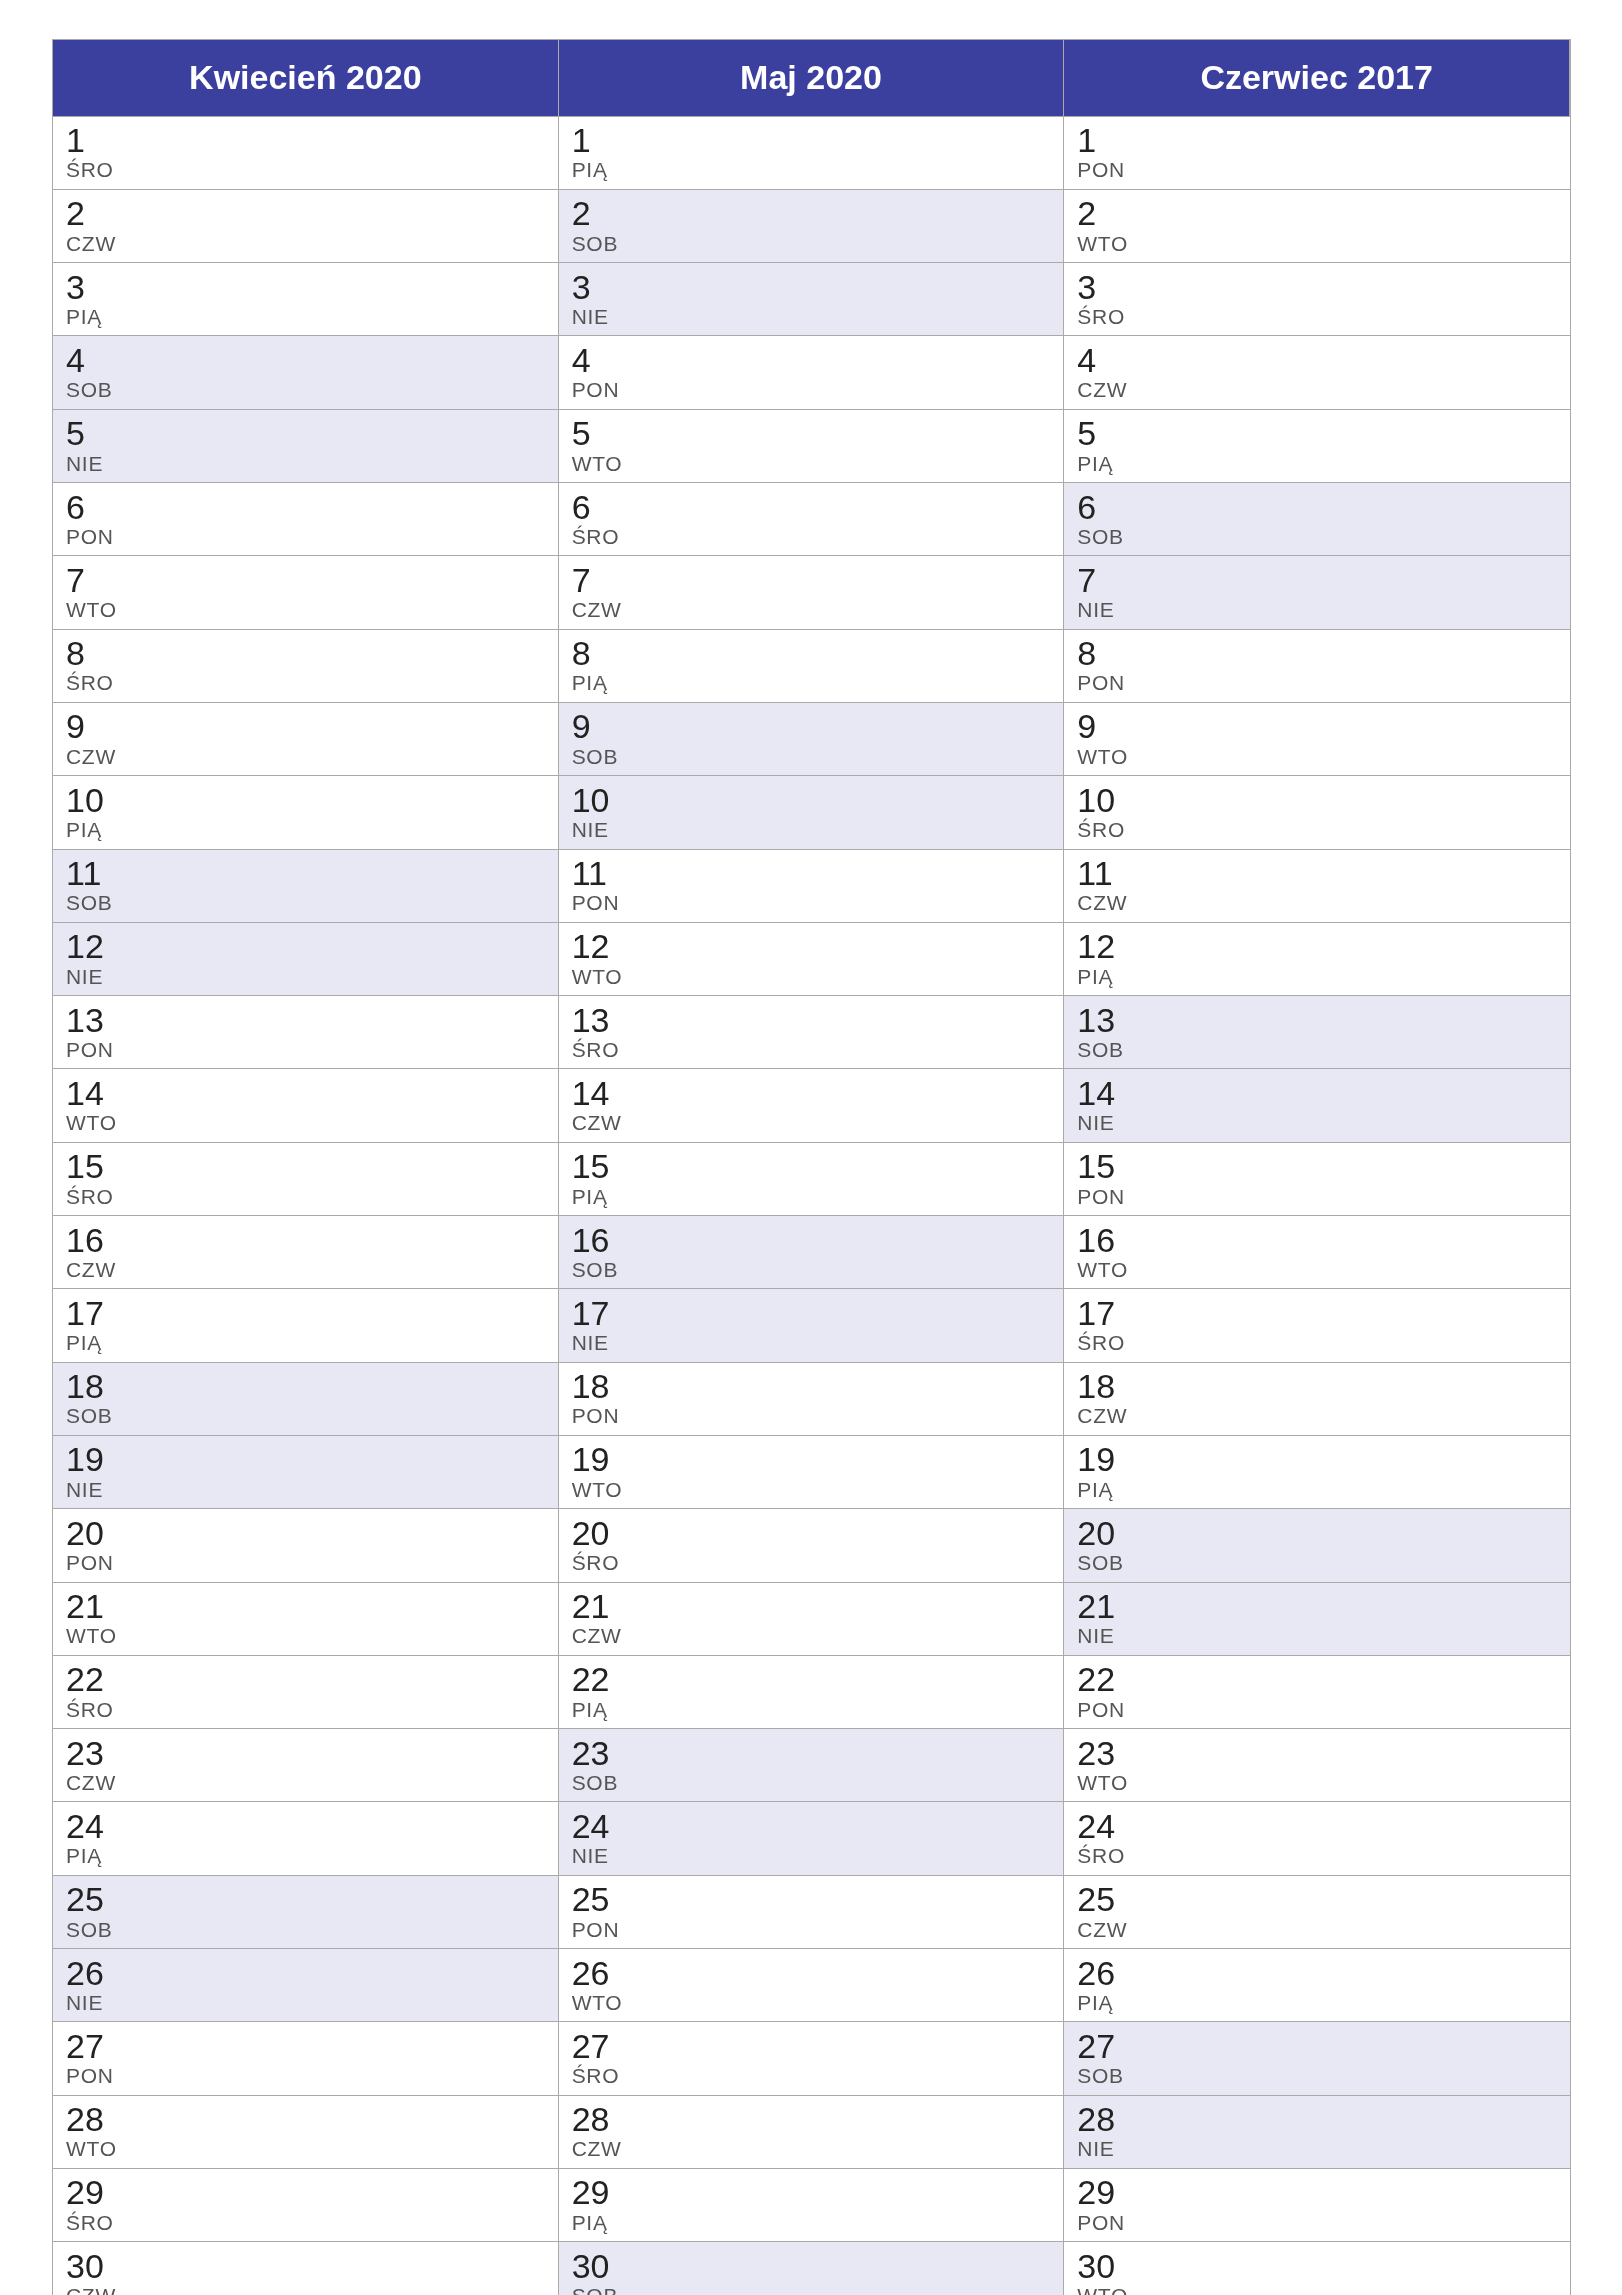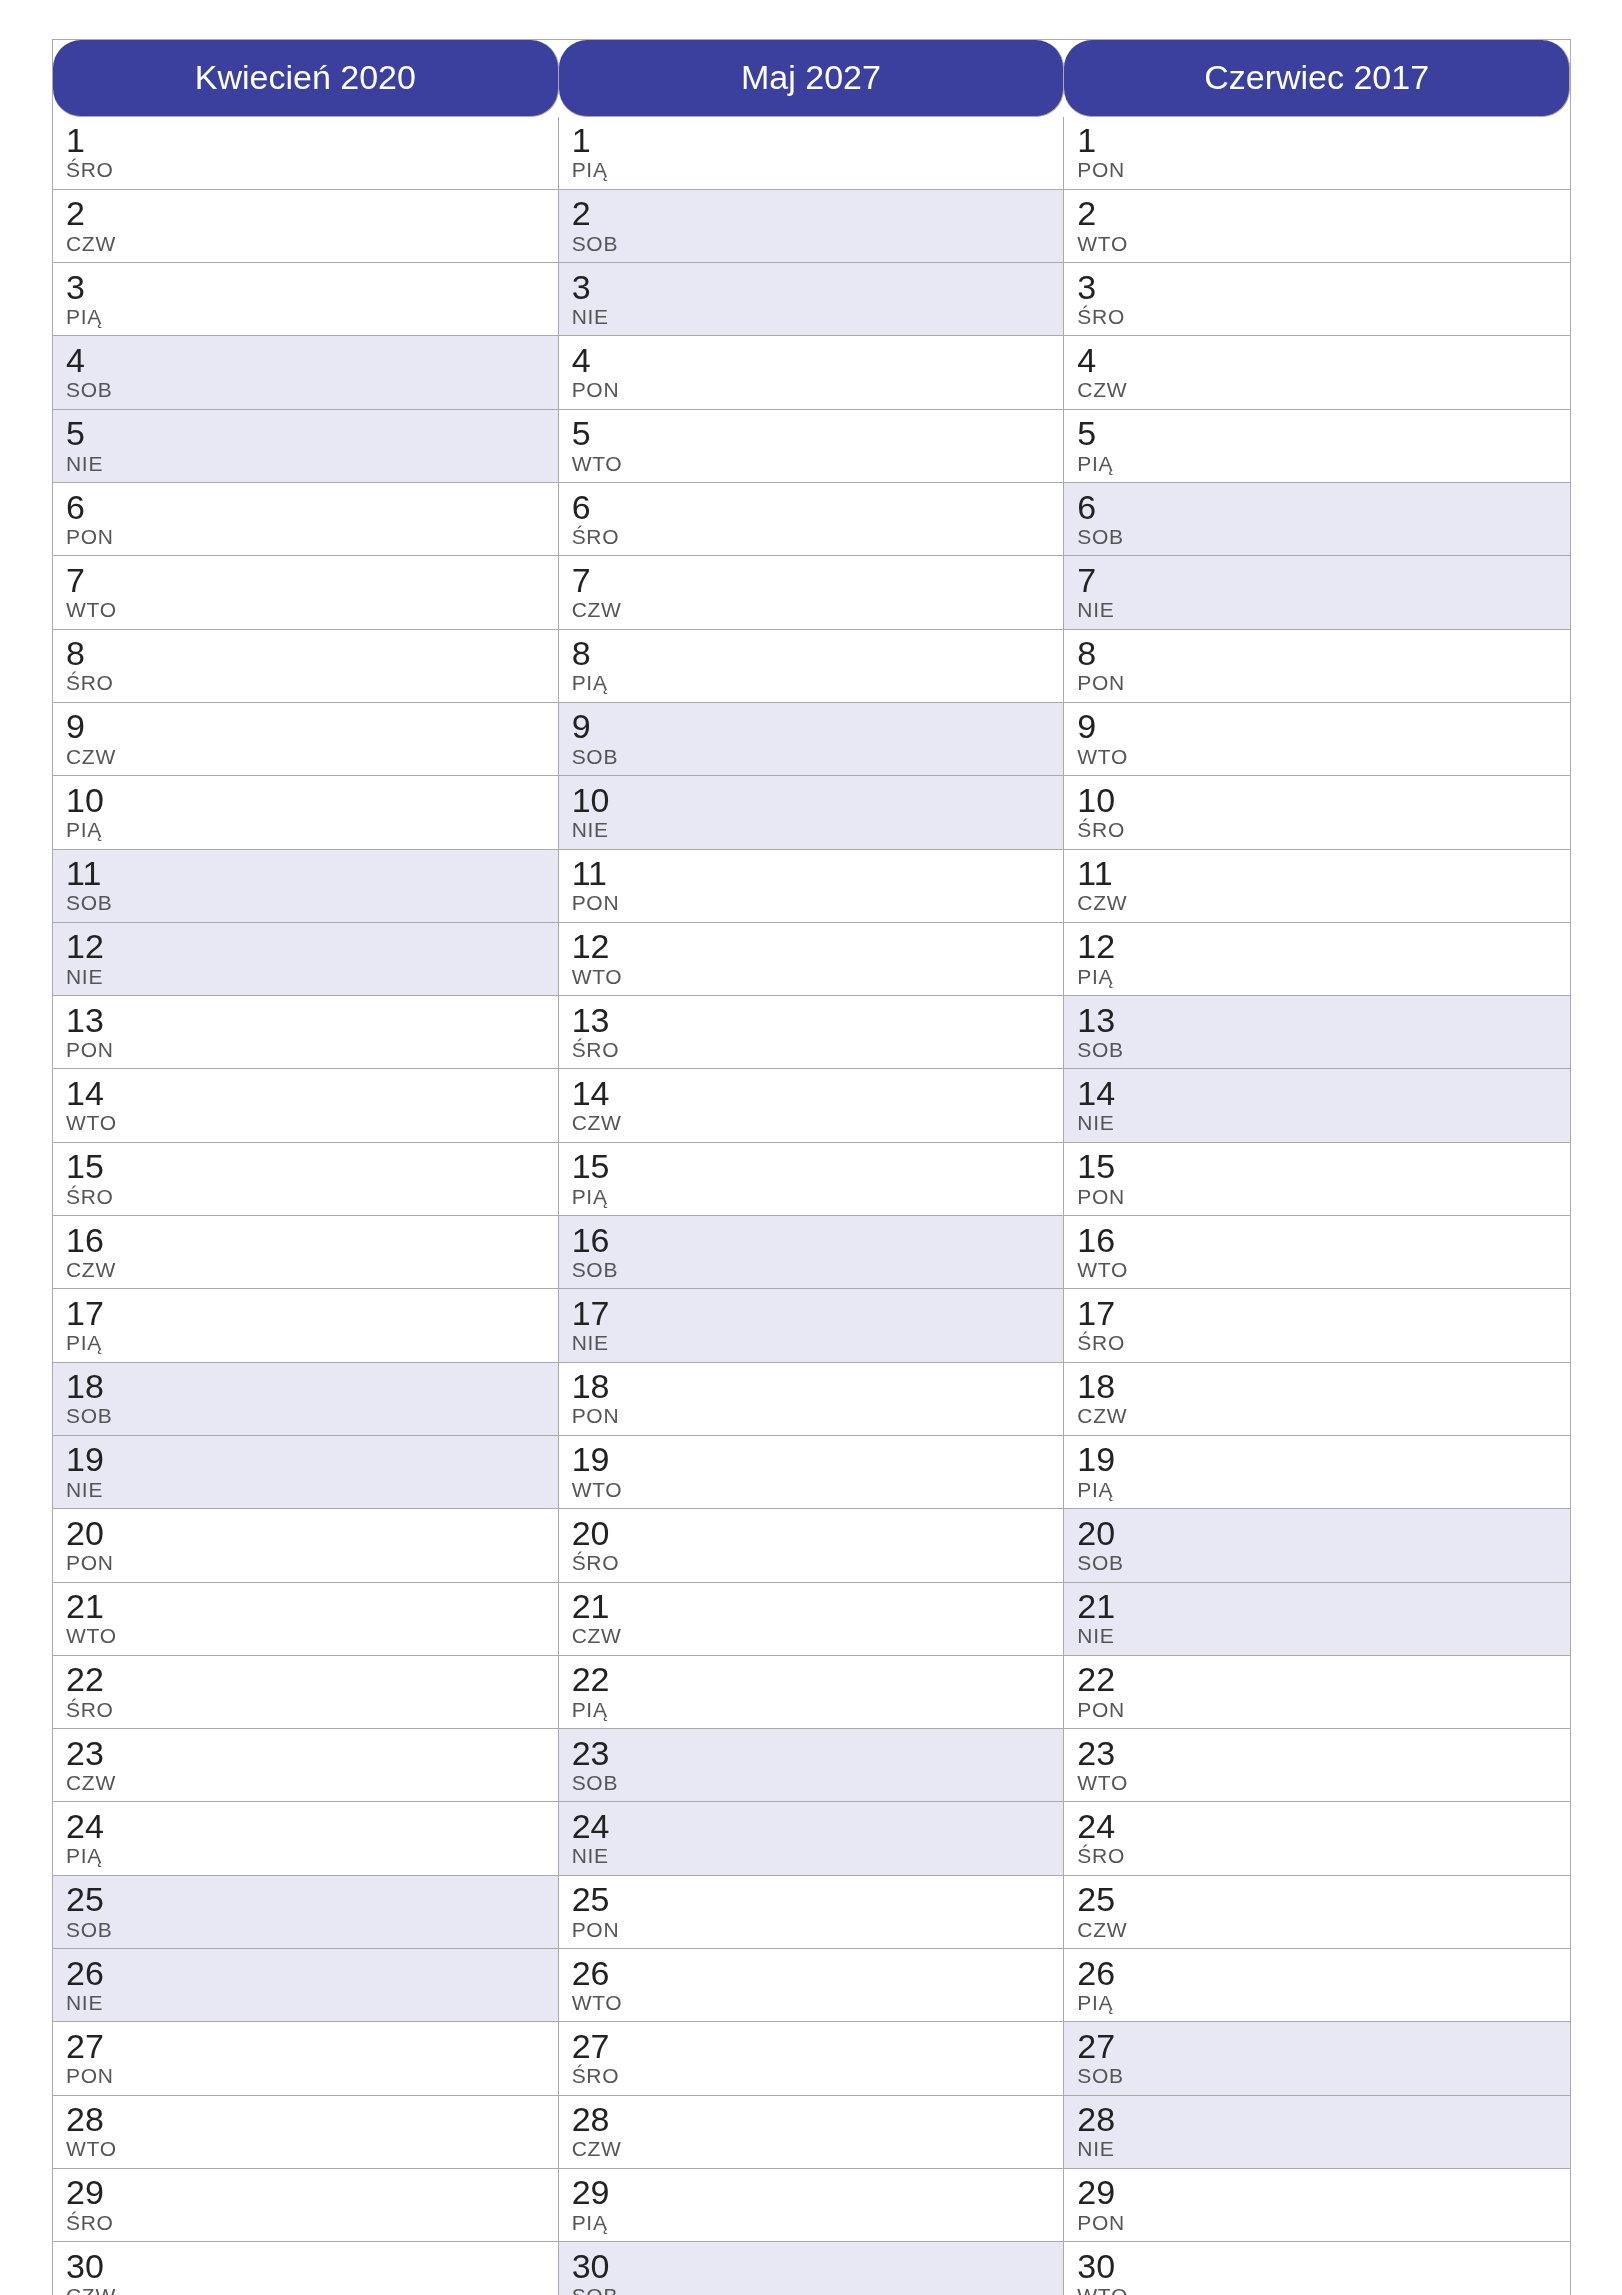--- a/index.html
+++ b/index.html
@@ -14,25 +14,24 @@
       display: grid;
       grid-template-columns: 1fr 1fr 1fr;
       border: 1px solid #aaa;
       border-bottom: none;
     }
     .month-header {
       background: #3b3f9e;
       color: #ffffff;
       text-align: center;
       font-size: 34px;
-      font-weight: normal;
+      font-weight: bold;
       padding: 18.3px 6.5px;
       border-right: 1px solid #aaa;
       border-bottom: 1px solid #aaa;
-      border-radius: 28px;
     }
     .month-header:last-child {
       border-right: none;
     }
     .day-cell {
       border-right: 1px solid #aaa;
       border-bottom: 1px solid #aaa;
       padding: 6.5px 13px 6.5px 13px;
       min-height: 47px;
       display: flex;
@@ -59,21 +58,21 @@
       color: #555;
       margin-top: 1.3px;
       letter-spacing: 0.7px;
     }
   </style>
 </head>
 <body>
 
 <div class="calendar-grid" id="calendar-grid">
 <div class="month-header">Kwiecień 2020</div>
-    <div class="month-header">Maj 2027</div>
+    <div class="month-header">Maj 2020</div>
     <div class="month-header">Czerwiec 2017</div>
     <div class="day-cell weekday">
       <div class="day-num">1</div>
       <div class="day-name">ŚRO</div>
     </div>
     <div class="day-cell weekday">
       <div class="day-num">1</div>
       <div class="day-name">PIĄ</div>
     </div>
     <div class="day-cell weekday">

